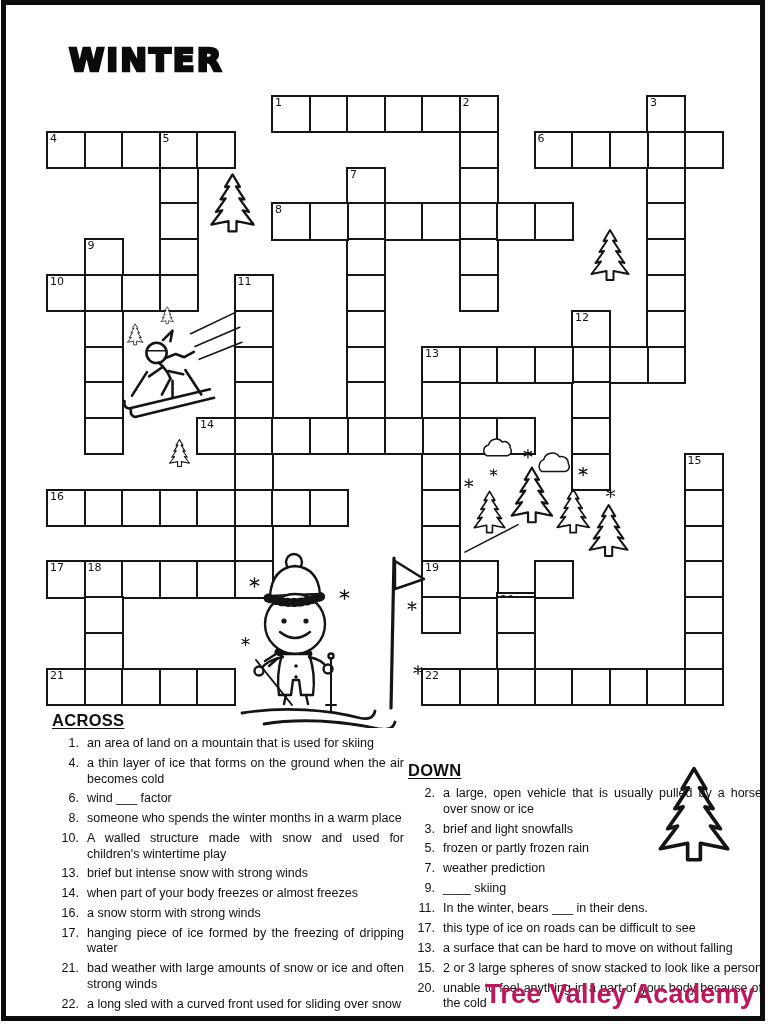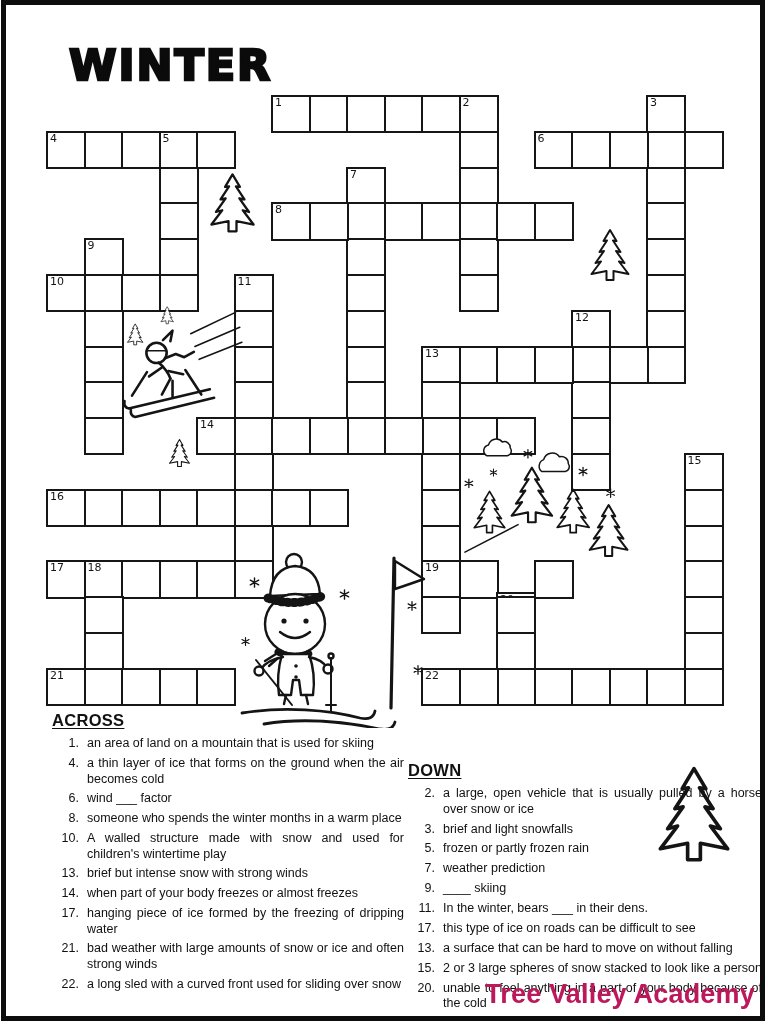--- a/index.html
+++ b/index.html
@@ -4,21 +4,21 @@
 <style>
   html,body{margin:0;padding:0;}
   body{
     width:768px;height:1024px;position:relative;background:#fff;overflow:hidden;
     font-family:"Liberation Sans",sans-serif;color:#111;
   }
   .frame{position:absolute;left:1px;top:0;right:3px;bottom:3px;border:5px solid #0d0d0d;z-index:12;pointer-events:none;}
   
   #title{
     position:absolute;left:69px;top:44px;margin:0;z-index:2;
-    font-family:"DejaVu Sans",sans-serif;font-weight:900;font-size:43px;line-height:1;
+    font-family:"DejaVu Sans",sans-serif;font-weight:900;font-size:32px;line-height:1;
     letter-spacing:2px;color:#0b0b0b;-webkit-text-stroke:2.6px #0b0b0b;
   }
   
   #grid{position:absolute;left:46px;top:95px;z-index:1;}
   .cell{
     position:absolute;width:40px;height:38.3px;box-sizing:border-box;
     border:2.5px solid #161616;background:#fff;
   }
   .cnum{
     position:absolute;top:0px;left:2px;font-size:11px;line-height:1.15;
@@ -340,20 +340,24 @@
       </div>
       <div class="clue">
         <span class="cn">13.</span>
         <span class="ct">brief but intense snow with strong winds</span>
       </div>
       <div class="clue">
         <span class="cn">14.</span>
         <span class="ct">when part of your body freezes or almost freezes</span>
       </div>
       <div class="clue">
+        <span class="cn">16.</span>
+        <span class="ct">a snow storm with strong winds</span>
+      </div>
+      <div class="clue">
         <span class="cn">17.</span>
         <span class="ct">hanging piece of ice formed by the freezing of dripping water</span>
       </div>
       <div class="clue">
         <span class="cn">21.</span>
         <span class="ct">bad weather with large amounts of snow or ice and often strong winds</span>
       </div>
       <div class="clue">
         <span class="cn">22.</span>
         <span class="ct">a long sled with a curved front used for sliding over snow</span>

